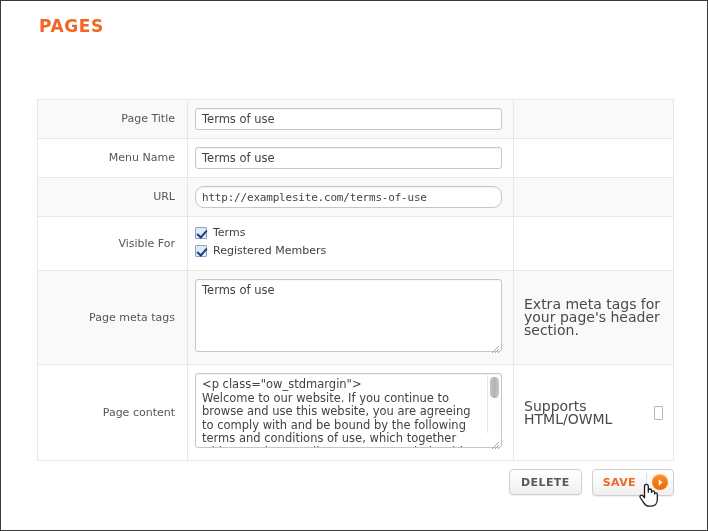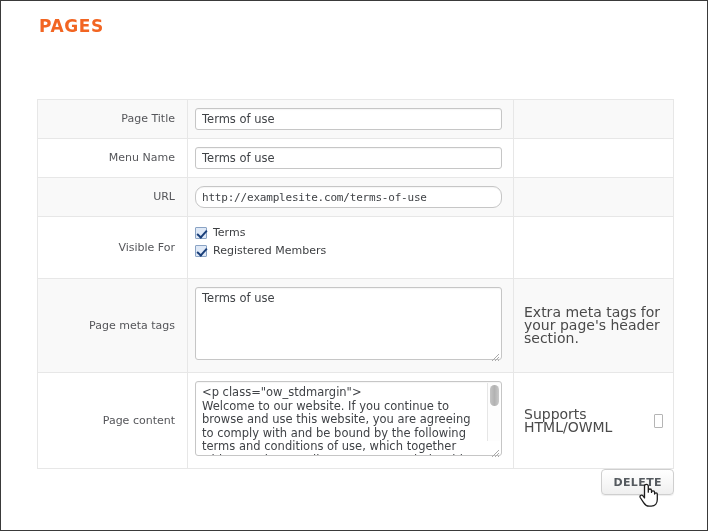--- a/index.html
+++ b/index.html
@@ -213,21 +213,21 @@
     pointer-events: none;
   }
 
   
   .chk-row {
     display: flex;
     align-items: center;
     margin: 0 0 3px 0;
     height: 15px;
   }
-  .chk-row:last-child { margin-bottom: 12px; }
+  .chk-row:last-child { margin-bottom: 4px; }
   .chk {
     width: 12px;
     height: 12px;
     box-sizing: border-box;
     border: 1px solid #9aa0a6;
     border-radius: 1px;
     background: #ffffff;
     margin-right: 6px;
     position: relative;
     flex: 0 0 auto;
@@ -385,20 +385,31 @@
             </div>
           </td>
         </tr>
       </tbody>
     </table>
 
     <div class="footer">
       <div class="btn" id="delete-button">
         <span class="btn-label">DELETE</span>
       </div>
+      <div class="btn" id="save-button">
+        <span class="btn-label">SAVE</span>
+        <span class="btn-sep"></span>
+        <span class="btn-icon">
+          <span class="circle-arrow">
+            <svg width="9" height="9" viewBox="0 0 9 9" aria-hidden="true">
+              <path d="M2.8 1.2 L6.4 4.5 L2.8 7.8 Z" fill="#ffffff"></path>
+            </svg>
+          </span>
+        </span>
+      </div>
     </div>
 
     <svg class="hand-cursor" viewBox="0 0 22 26">
       <path d="M7.5 13.5 L7.5 4.2 C7.5 3.1 8.4 2.3 9.4 2.3 C10.5 2.3 11.3 3.1 11.3 4.2
                L11.3 10.2 L11.3 8.6 C11.3 7.7 12.0 7.0 12.9 7.0 C13.8 7.0 14.5 7.7 14.5 8.6
                L14.5 10.4 C14.5 9.6 15.2 8.9 16.0 8.9 C16.9 8.9 17.6 9.6 17.6 10.4
                L17.6 12.1 C17.6 11.4 18.2 10.8 19.0 10.8 C19.7 10.8 20.3 11.4 20.3 12.1
                L20.3 17.6 C20.3 21.3 18.0 24.2 14.3 24.2 L12.1 24.2
                C9.3 24.2 7.9 22.6 6.6 20.6 L3.2 15.5 C2.7 14.7 3.0 13.7 3.8 13.3
                C4.5 12.9 5.3 13.1 5.8 13.7 L7.5 15.9 Z" fill="#ffffff" stroke="#1c1c1c" stroke-width="1.3" stroke-linejoin="round"></path>

